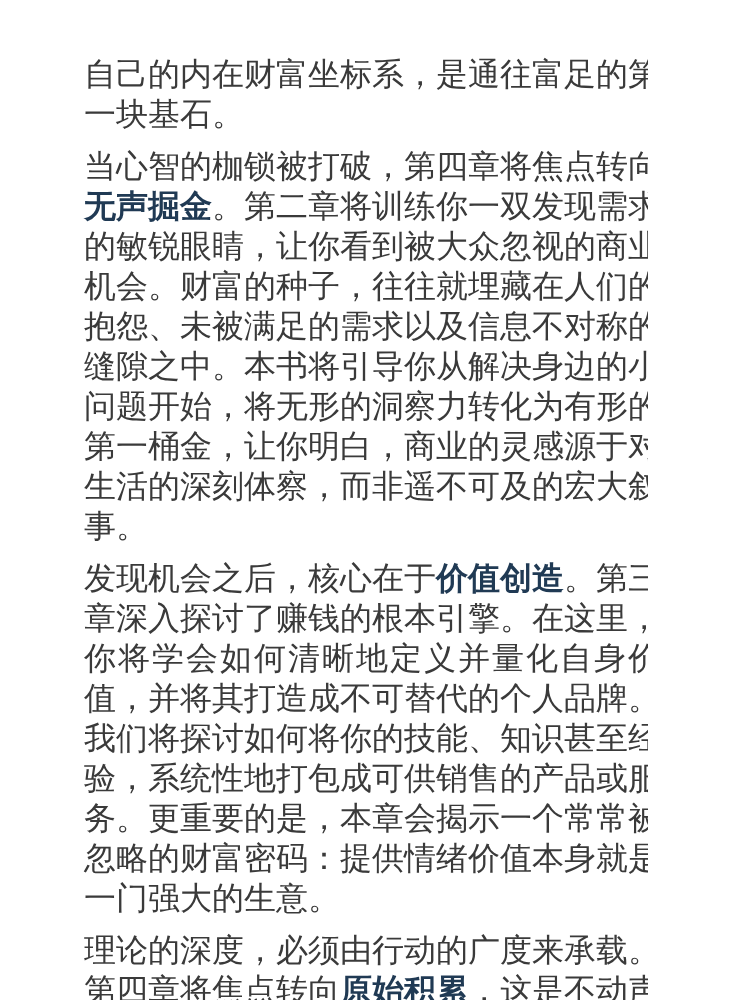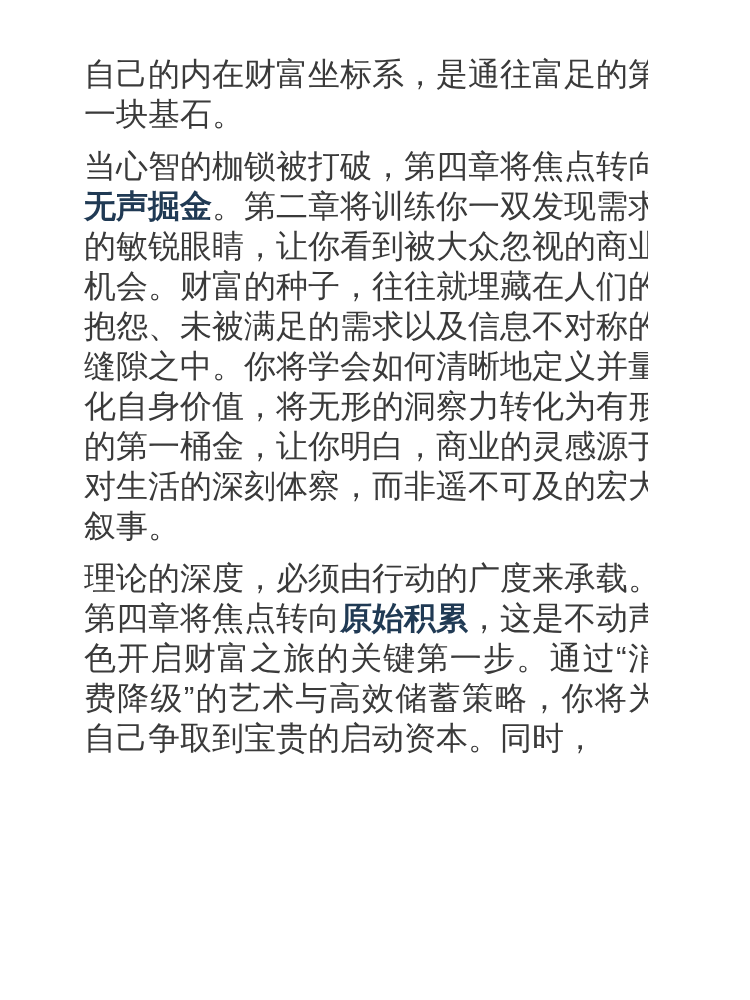--- a/index.html
+++ b/index.html
@@ -47,16 +47,17 @@
     color: var(--accent);
     margin-top: 44px;
   }
 </style>
 </head>
 <body>
 
 <main class="page">
   <article class="article">
       <p class="para"><span class="seg">自己的内在财富坐标系，是通往富足的第一块基石。</span></p>
-      <p class="para"><span class="seg">当心智的枷锁被打破，第四章将焦点转向</span><span class="seg em">无声掘金</span><span class="seg">。第二章将训练你一双发现需求的敏锐眼睛，让你看到被大众忽视的商业机会。财富的种子，往往就埋藏在人们的抱怨、未被满足的需求以及信息不对称的缝隙之中。你将学会如何清晰地定义并量化自身价值，将无形的洞察力转化为有形的第一桶金，让你明白，商业的灵感源于对生活的深刻体察，而非遥不可及的宏大叙事。</span></p>
+      <p class="para"><span class="seg">当心智的枷锁被打破，第四章将焦点转向</span><span class="seg em">无声掘金</span><span class="seg">。第二章将训练你一双发现需求的敏锐眼睛，让你看到被大众忽视的商业机会。财富的种子，往往就埋藏在人们的抱怨、未被满足的需求以及信息不对称的缝隙之中。本书将引导你从解决身边的小问题开始，将无形的洞察力转化为有形的第一桶金，让你明白，商业的灵感源于对生活的深刻体察，而非遥不可及的宏大叙事。</span></p>
+      <p class="para"><span class="seg">发现机会之后，核心在于</span><span class="seg em">价值创造</span><span class="seg">。第三章深入探讨了赚钱的根本引擎。在这里，你将学会如何清晰地定义并量化自身价值，并将其打造成不可替代的个人品牌。我们将探讨如何将你的技能、知识甚至经验，系统性地打包成可供销售的产品或服务。更重要的是，本章会揭示一个常常被忽略的财富密码：提供情绪价值本身就是一门强大的生意。</span></p>
       <p class="para"><span class="seg">理论的深度，必须由行动的广度来承载。第四章将焦点转向</span><span class="seg em">原始积累</span><span class="seg">，这是不动声色开启财富之旅的关键第一步。通过“消费降级”的艺术与高效储蓄策略，你将为自己争取到宝贵的启动资本。同时，</span></p>
     </article>
 </main>
 
 </body></html>

